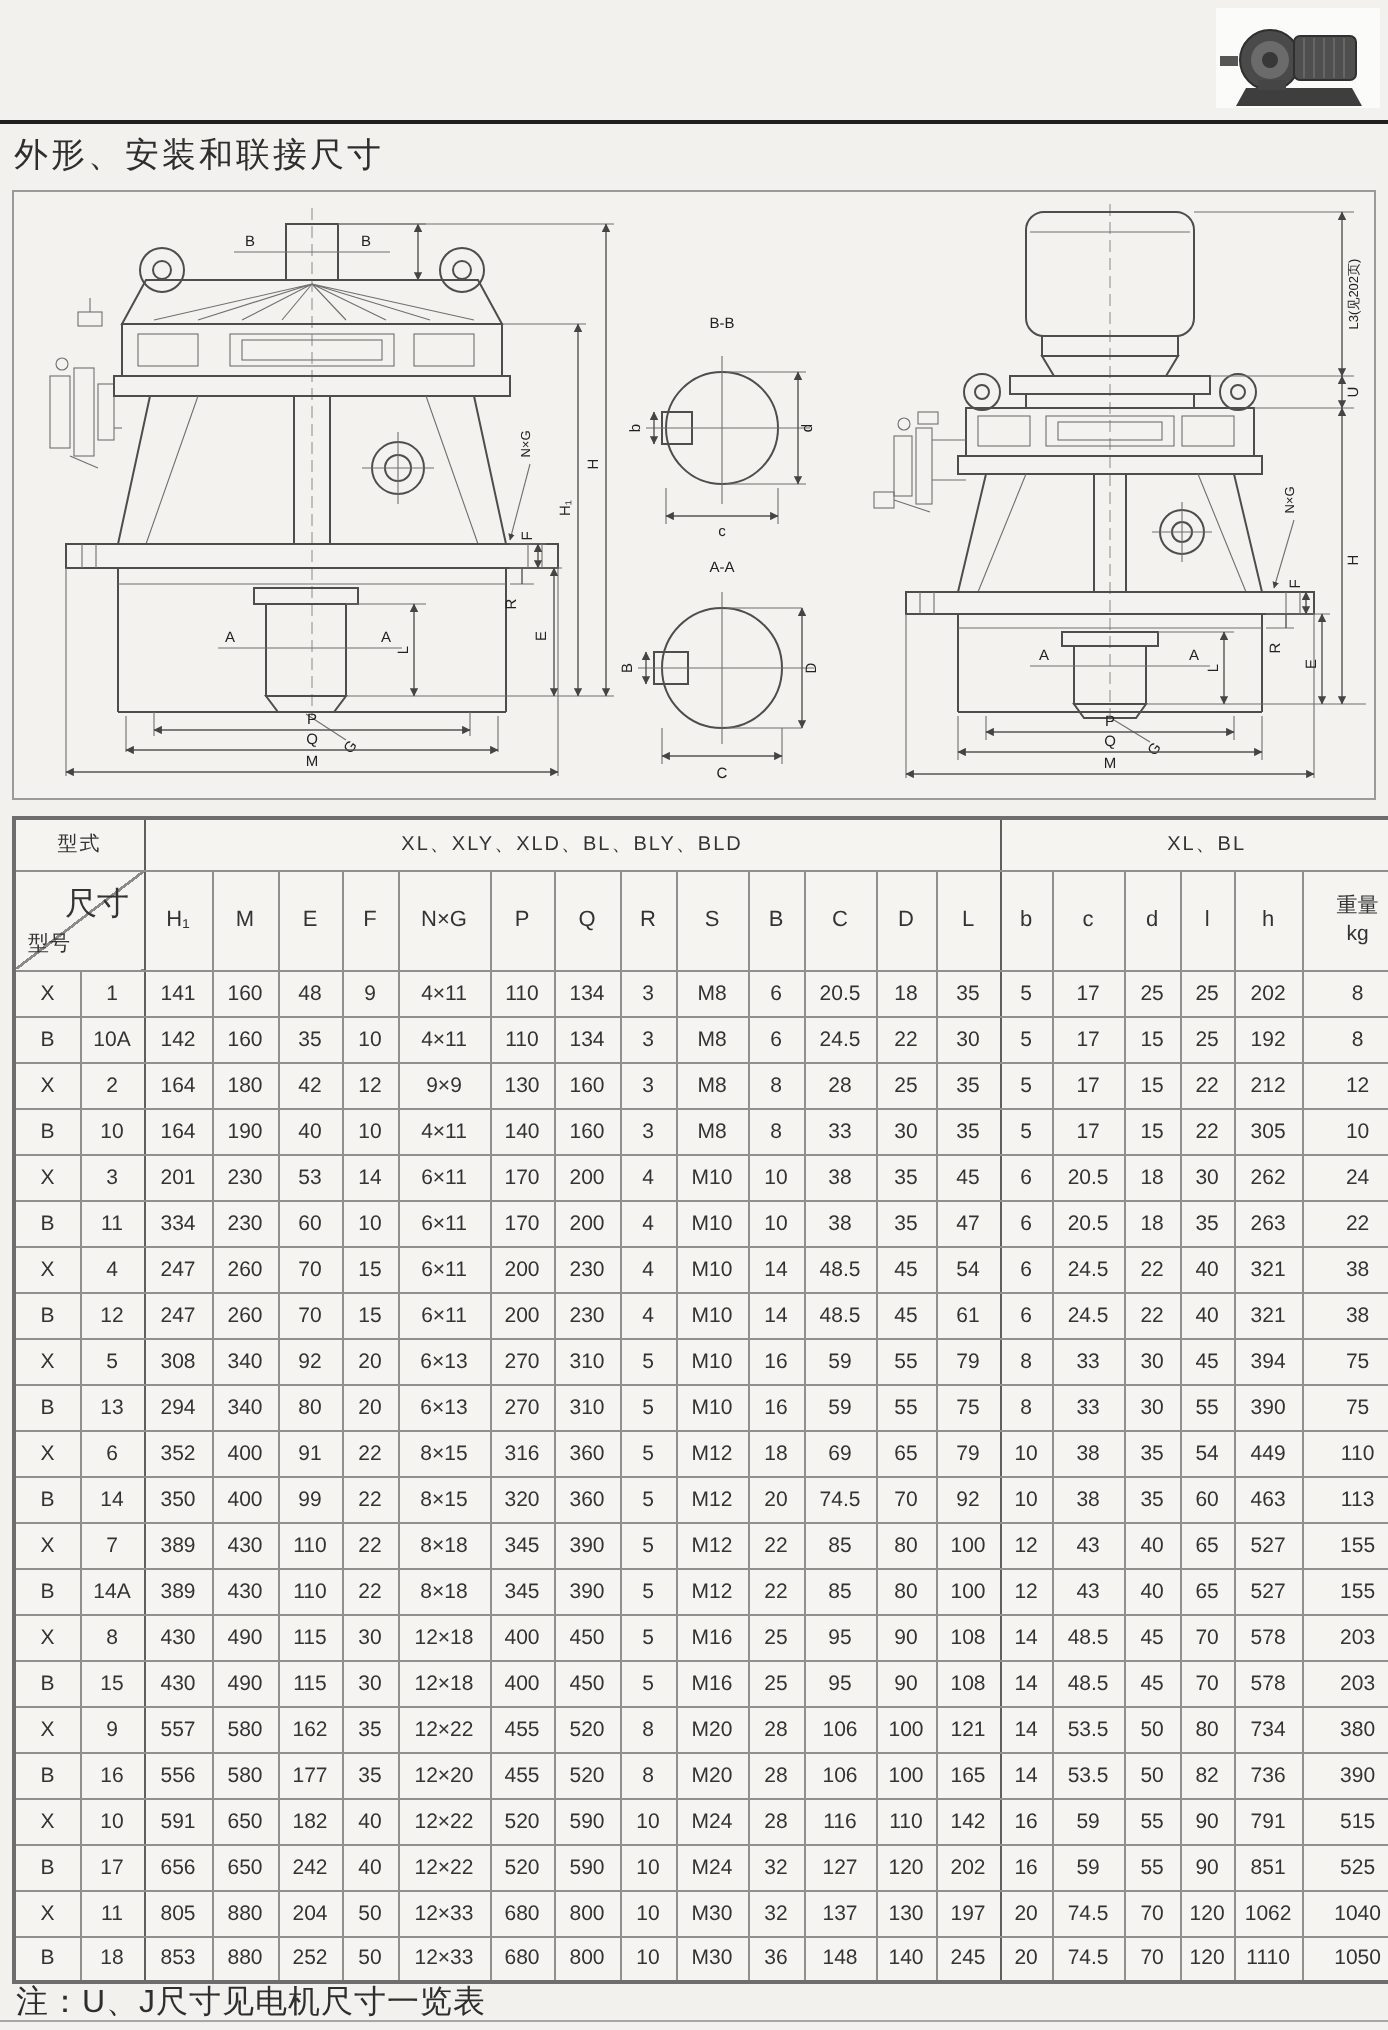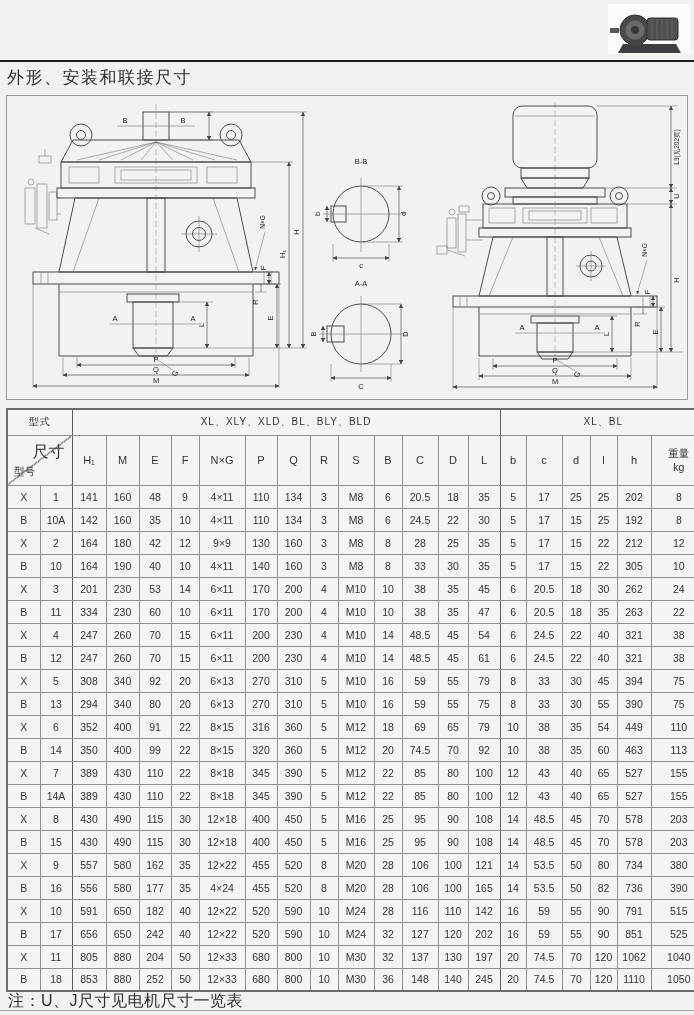--- a/index.html
+++ b/index.html
@@ -747,21 +747,21 @@
         <td>734</td>
         <td>380</td>
       </tr>
       <tr>
         <td>B</td>
         <td class="sep-r">16</td>
         <td>556</td>
         <td>580</td>
         <td>177</td>
         <td>35</td>
-        <td>4×24</td>
+        <td>12×20</td>
         <td>455</td>
         <td>520</td>
         <td>8</td>
         <td>M20</td>
         <td>28</td>
         <td>106</td>
         <td>100</td>
         <td class="sep-r">165</td>
         <td>14</td>
         <td>53.5</td>

